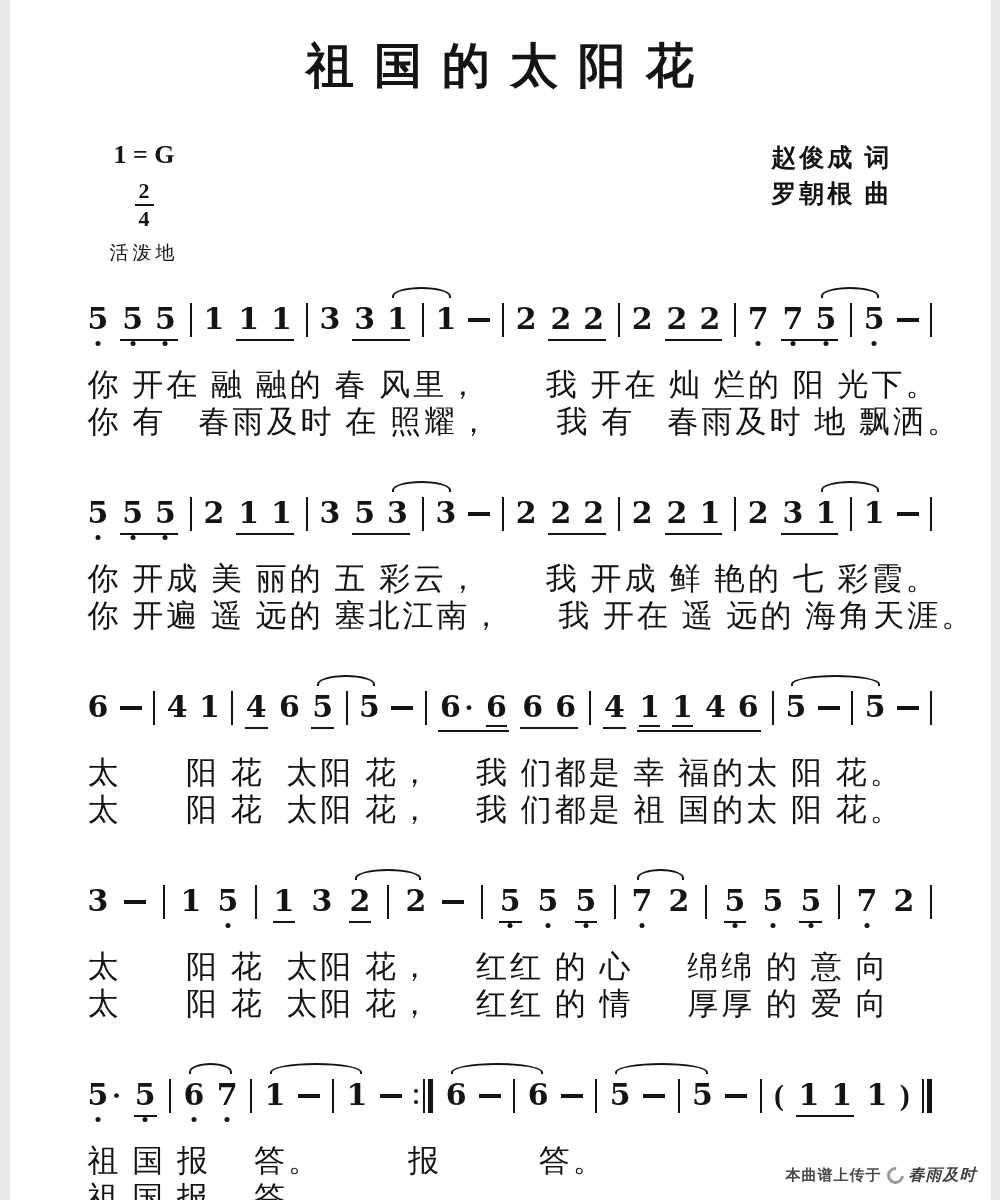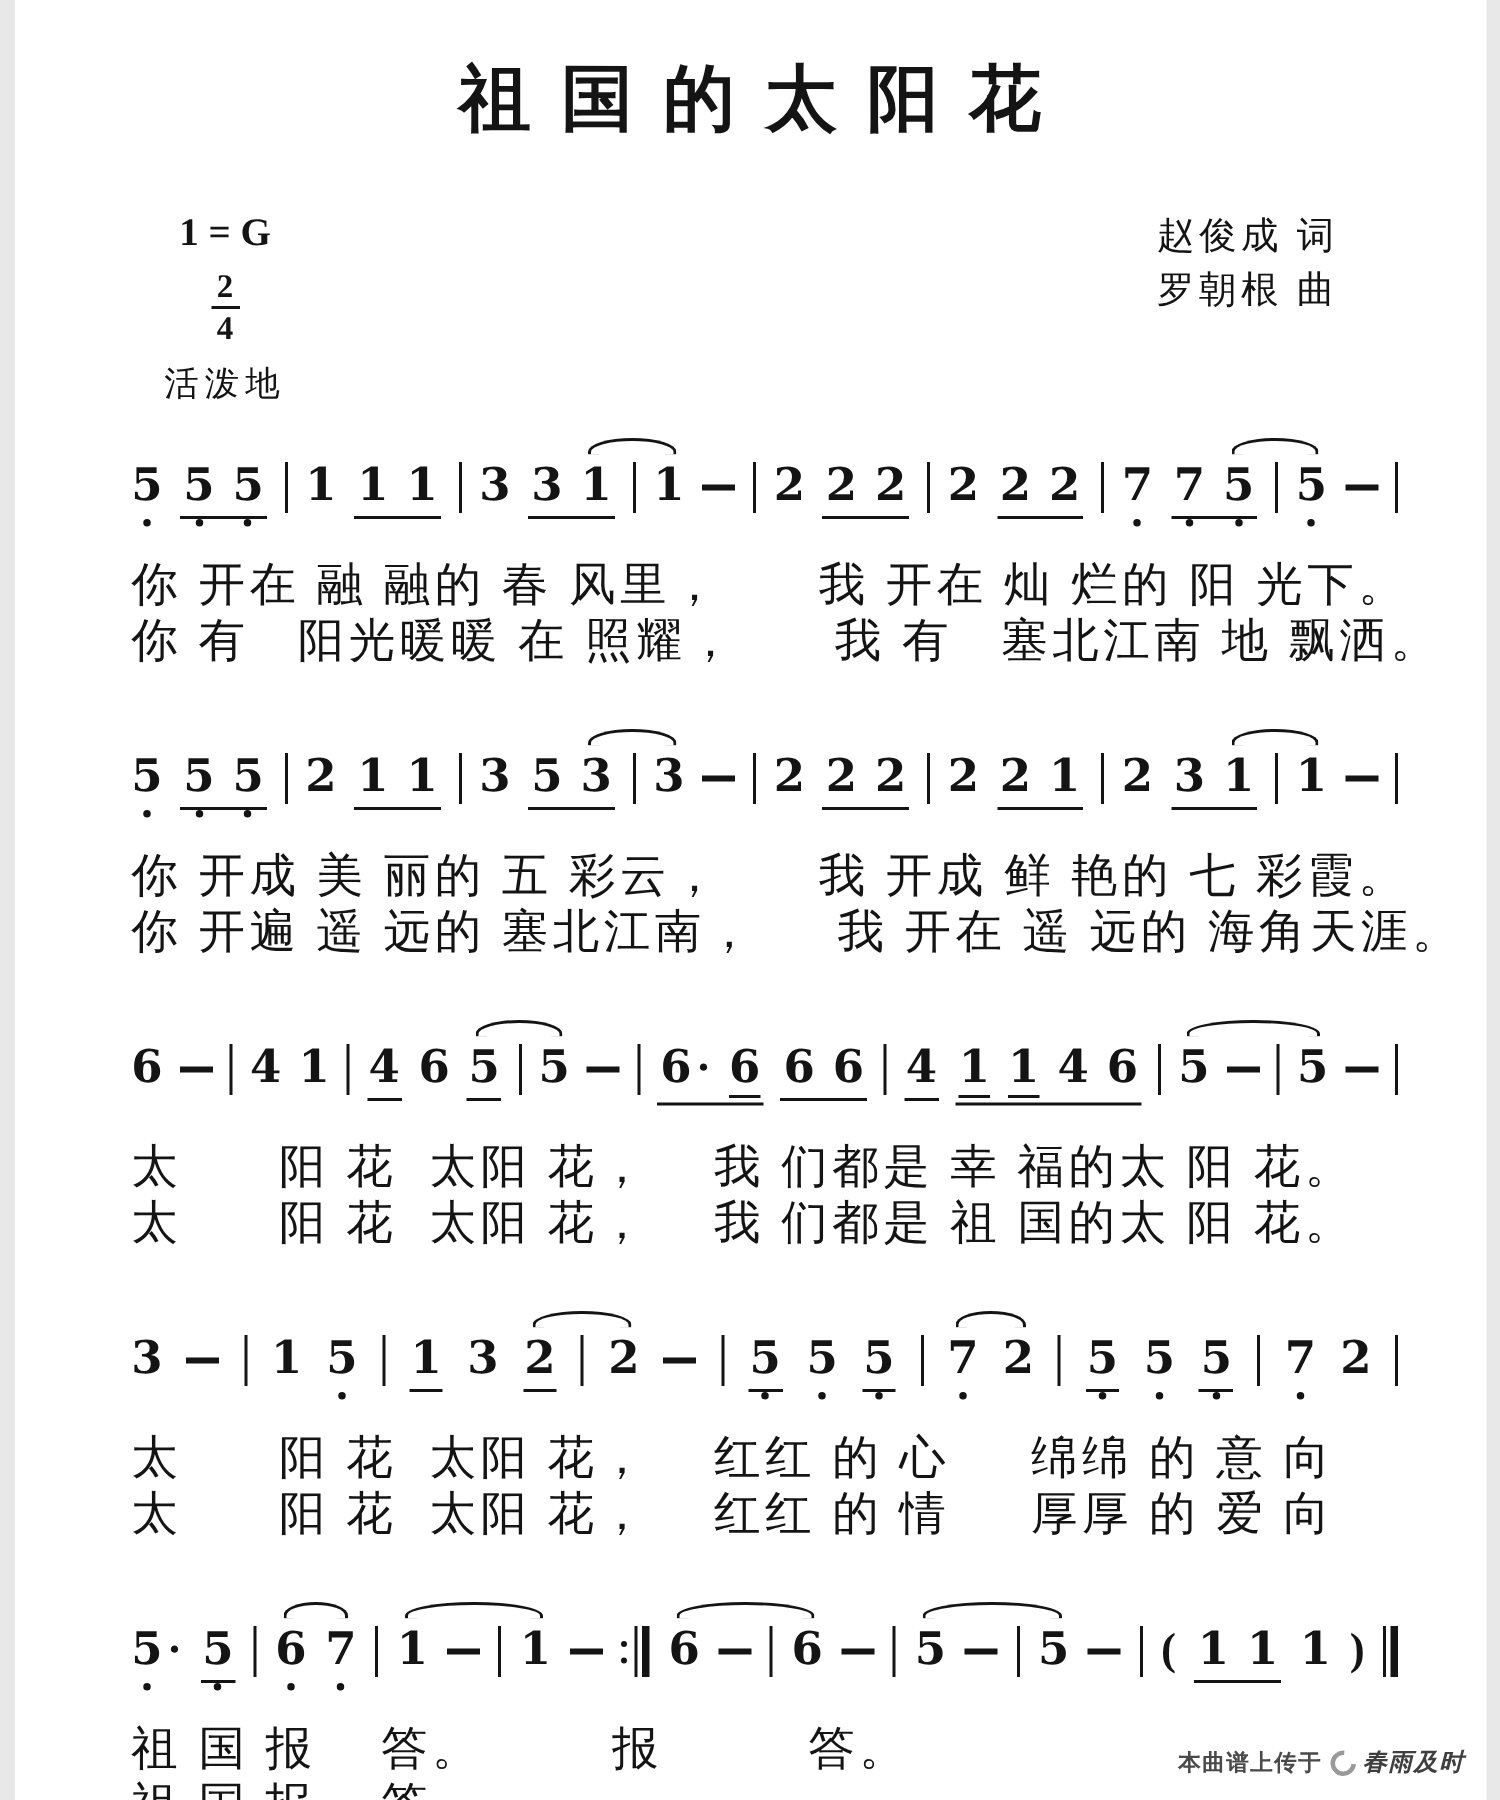--- a/index.html
+++ b/index.html
@@ -28,22 +28,22 @@
     justify-content:space-between;
     align-items:flex-start;
     margin-top:42px;
     padding:0 20px 0 22px;
   }
   .keyblock{font-size:26px;font-weight:bold;}
   .keyline{display:flex;align-items:center;gap:10px;flex-direction:column;}
   .ts{display:inline-flex;flex-direction:column;align-items:center;line-height:1;font-size:22px;}
   .ts .top{border-bottom:2px solid #141414;padding:0 4px 2px;}
   .ts .bot{padding-top:2px;}
-  .tempo{font-size:23px;font-weight:normal;margin-top:10px;letter-spacing:4px;}
-  .credits{font-size:25px;text-align:right;letter-spacing:3px;line-height:36px;}
+  .tempo{font-size:19px;font-weight:normal;margin-top:10px;letter-spacing:4px;}
+  .credits{font-size:25px;text-align:right;letter-spacing:3px;line-height:36px;font-weight:bold;}
   
   #systems{margin-top:16px;}
   .system{margin-bottom:36px;}
   .mline{
     position:relative;
     display:flex;
     justify-content:space-between;
     align-items:flex-start;
     flex-wrap:nowrap;
     width:845px;
@@ -207,21 +207,21 @@
           <span class="nt">
             <span class="num low">5</span>
           </span>
           <span class="dash"></span>
           <span class="bar"></span>
           <i class="tie" style="left: 304.797px; width: 58.9062px; top: 5px;"></i>
           <i class="tie" style="left: 733.109px; width: 58.9062px; top: 5px;"></i>
         </div>
         <div class="lyrics">
           <div class="lyr">你 开在 融 融的 春 风里，      我 开在 灿 烂的 阳 光下。</div>
-          <div class="lyr">你 有   阳光暖暖 在 照耀，      我 有   塞北江南 地 飘洒。</div>
+          <div class="lyr">你 有   春雨及时 在 照耀，      我 有   春雨及时 地 飘洒。</div>
         </div>
       </div>
       <div class="system">
         <div class="mline">
           <span class="nt">
             <span class="num low">5</span>
           </span>
           <span class="grp">
             <span class="nt">
               <span class="num low">5</span>

